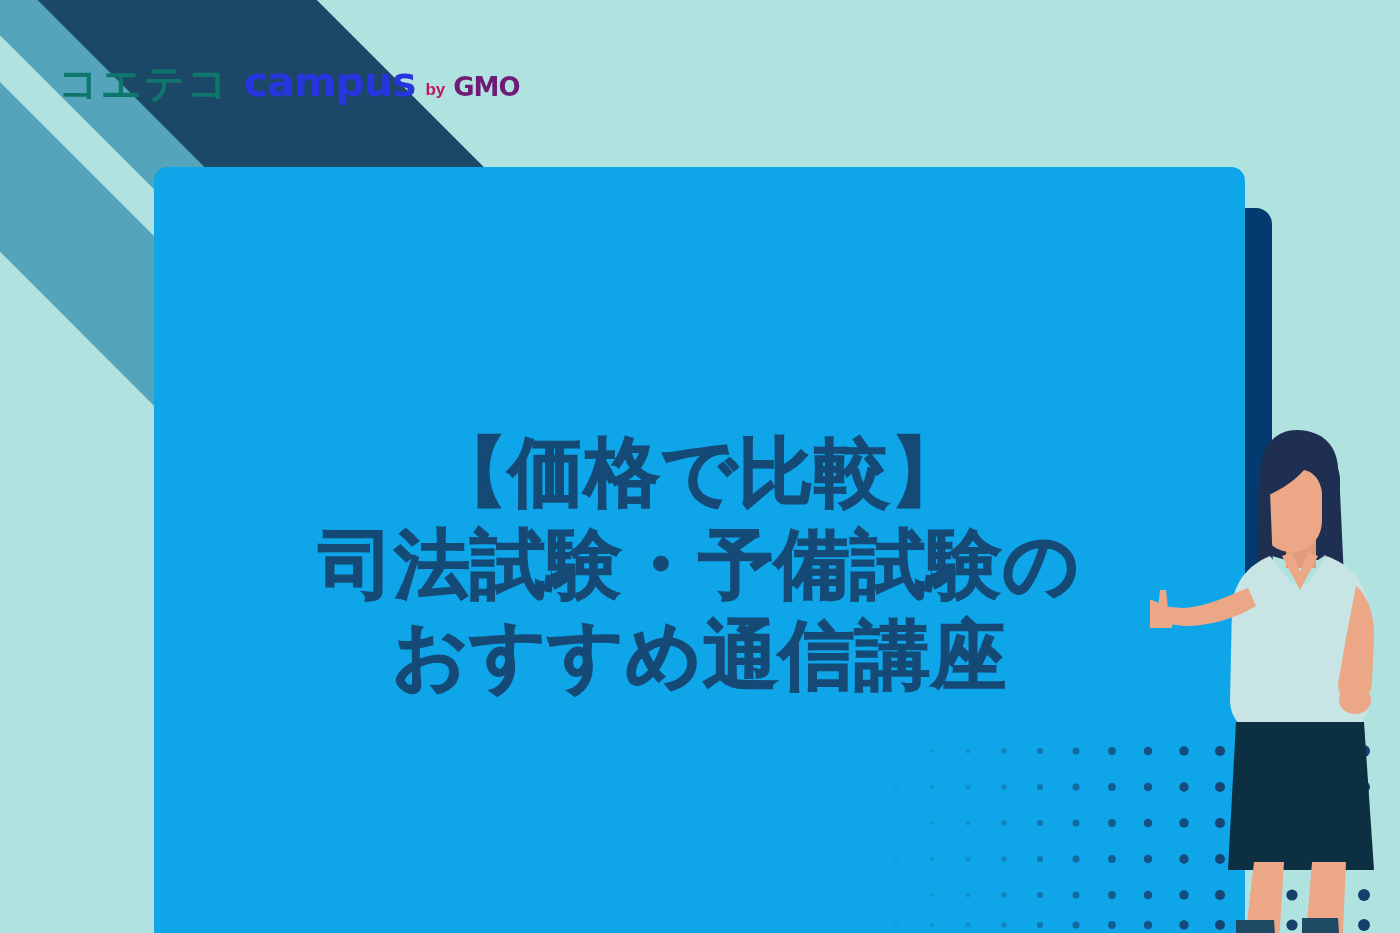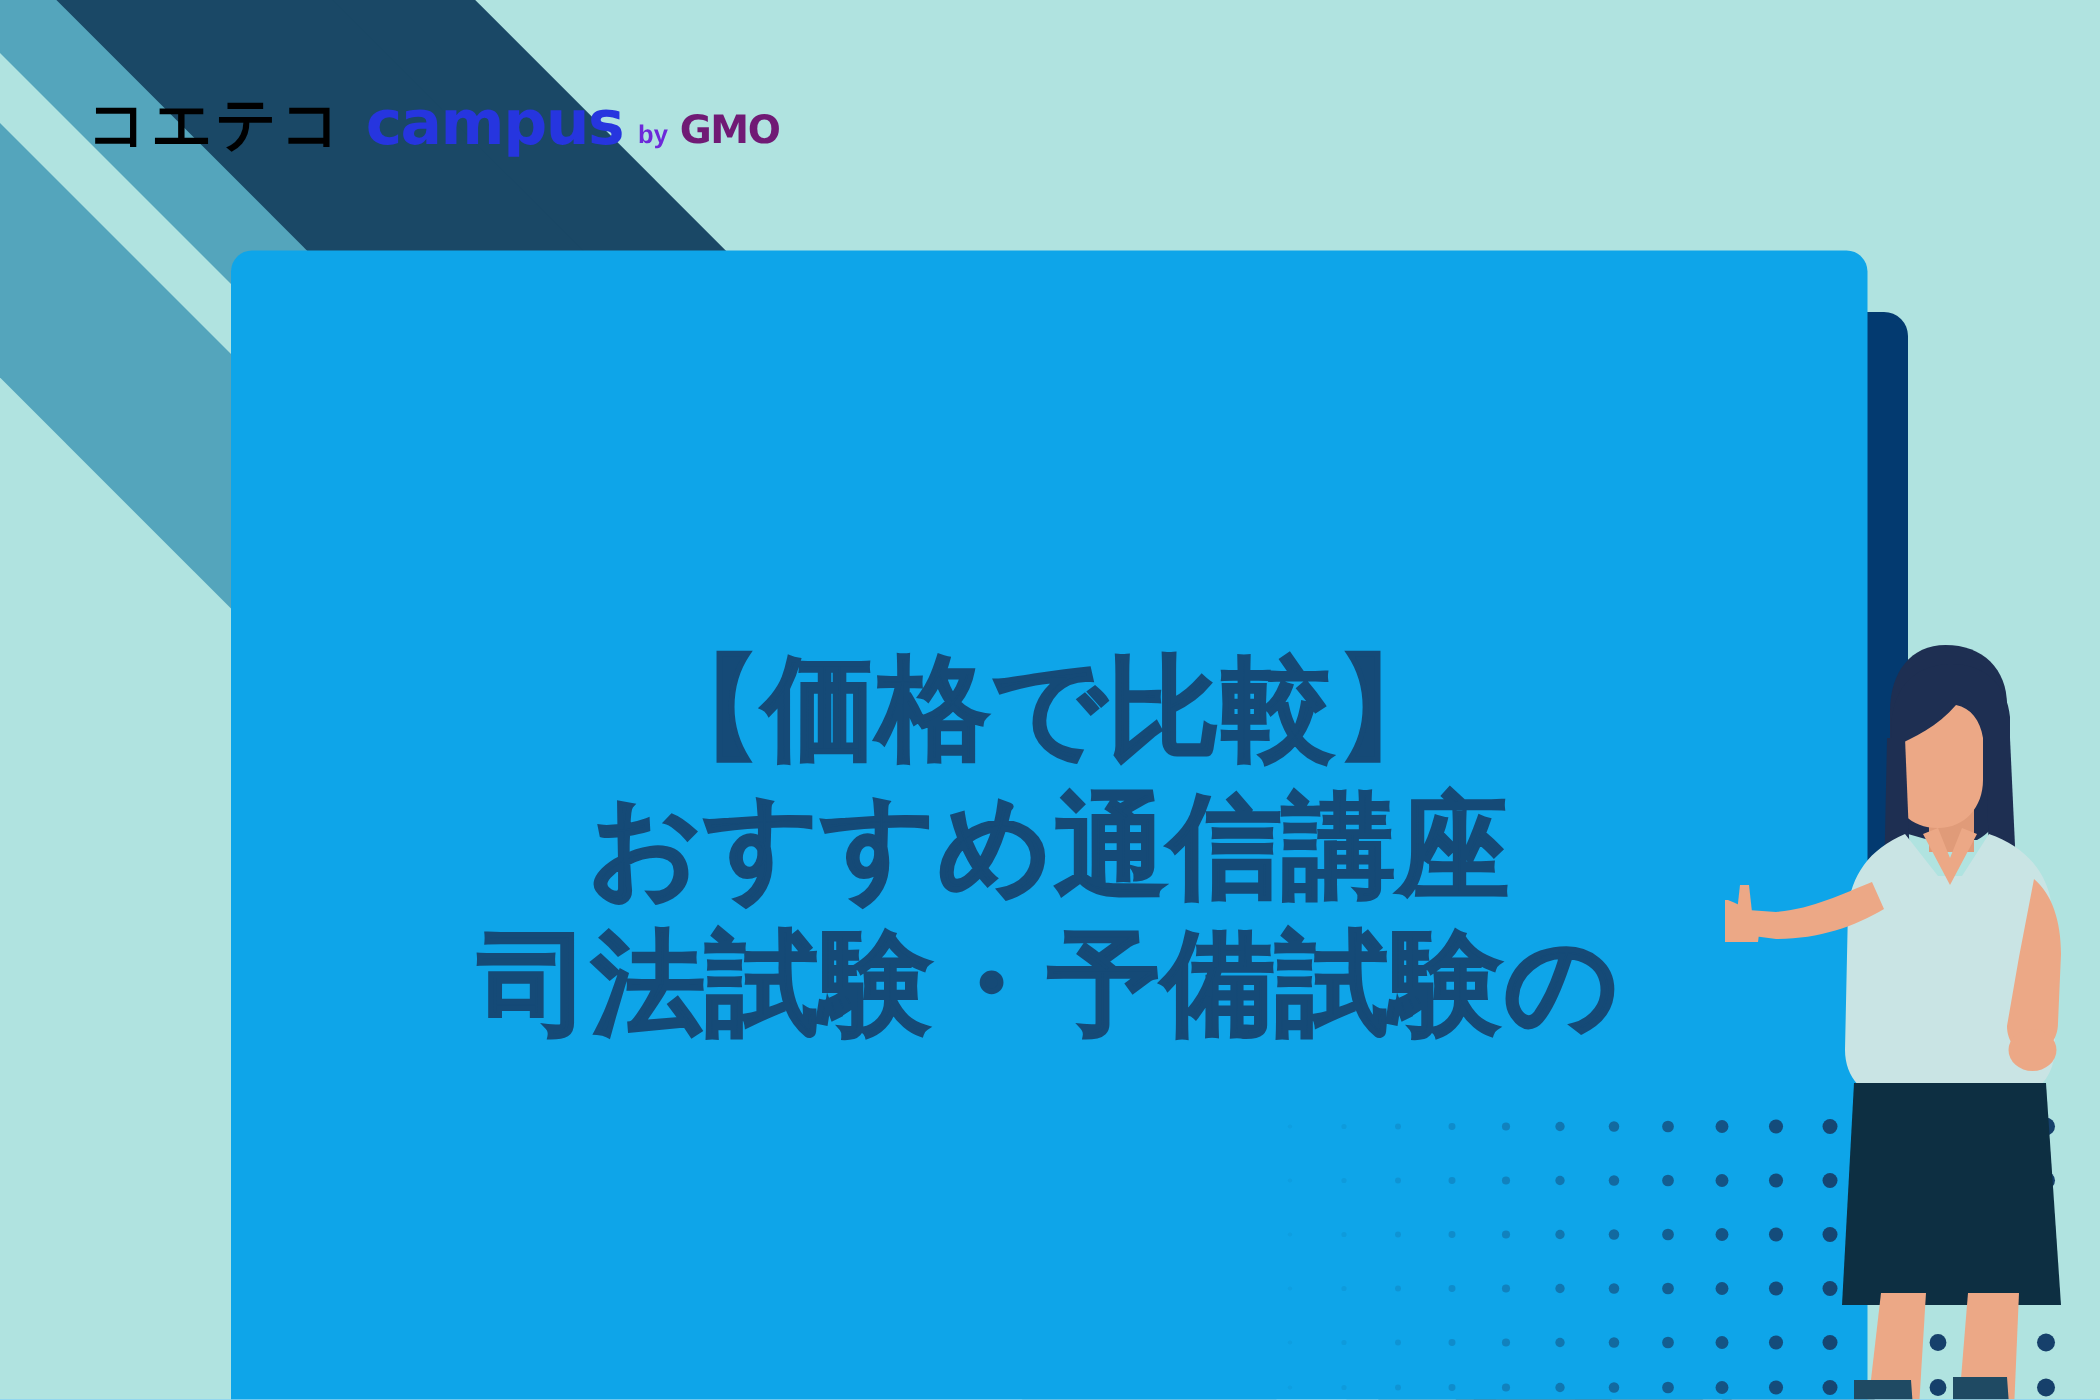--- a/index.html
+++ b/index.html
@@ -28,37 +28,37 @@
     position:absolute;
     left:58px; top:62px;
     display:flex;
     align-items:center;
     gap:14px;
     z-index:40;
   }
   #logo-koeteko {
     font-size:40px;
     font-weight:700;
-    color:#000000;
+    color:#0f766e;
     letter-spacing:2px;
     line-height:1;
     font-family:"DejaVu Sans", sans-serif;
   }
   #logo-campus {
     font-size:41px;
     font-weight:700;
     color:#2635DF;
     letter-spacing:-1px;
     line-height:1;
     font-family:"DejaVu Sans", sans-serif;
   }
   #logo-by {
     font-size:17px;
     font-weight:700;
-    color:#6d28d9;
+    color:#be185d;
     line-height:1;
     align-self:flex-end;
     margin-bottom:5px;
     margin-left:-4px;
   }
   #logo-gmo {
     font-size:26px;
     font-weight:700;
     color:#701a75;
     letter-spacing:-1px;
@@ -309,22 +309,22 @@
         <circle cx="524" cy="192" r="6.0" opacity="1"></circle>
       </g>
     </g>
   </svg>
 
   <div id="card-shadow"></div>
 
   <div id="card">
     <h1 id="headline">
       <span class="line">【価格で比較】</span>
+      <span class="line">司法試験・予備試験の</span>
       <span class="line">おすすめ通信講座</span>
-      <span class="line">司法試験・予備試験の</span>
     </h1>
   </div>
 
   <svg id="person" viewBox="0 0 250 533" xmlns="http://www.w3.org/2000/svg">
 
     <path fill="#1E2F52" d="M147 30 C124 30 110 48 110 74 L110 128 C110 142 114 150 122 156 L136 160 L168 160 C182 152 188 140 188 124 L188 70 C188 46 172 30 147 30 Z"></path>
 
     <path fill="#E09B79" d="M136 128 L166 128 L166 168 L136 168 Z"></path>
 
     <path fill="#ECA886" d="M128 60 C116 62 112 78 112 96 L112 122 C112 140 124 152 142 152 C160 152 172 138 172 120 L172 76 C172 64 160 56 146 56 Z"></path>

